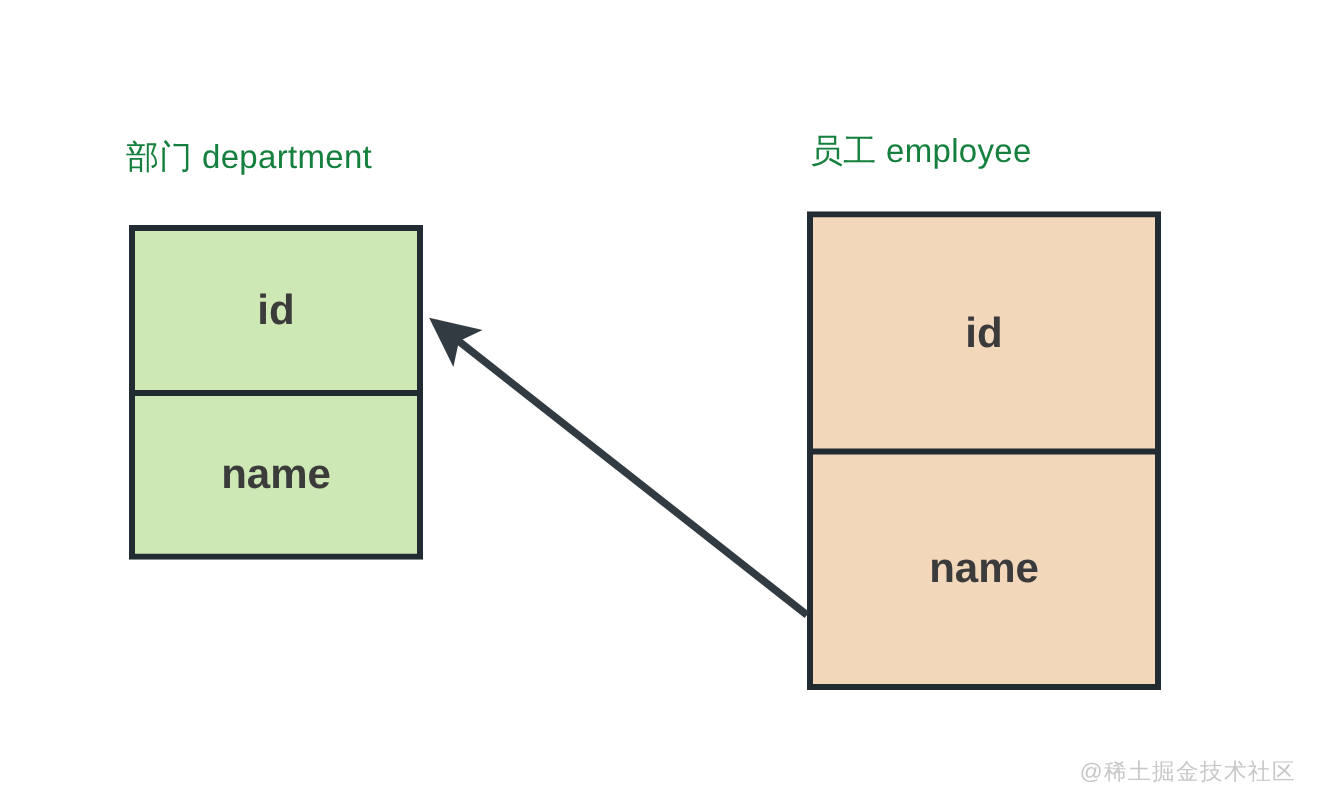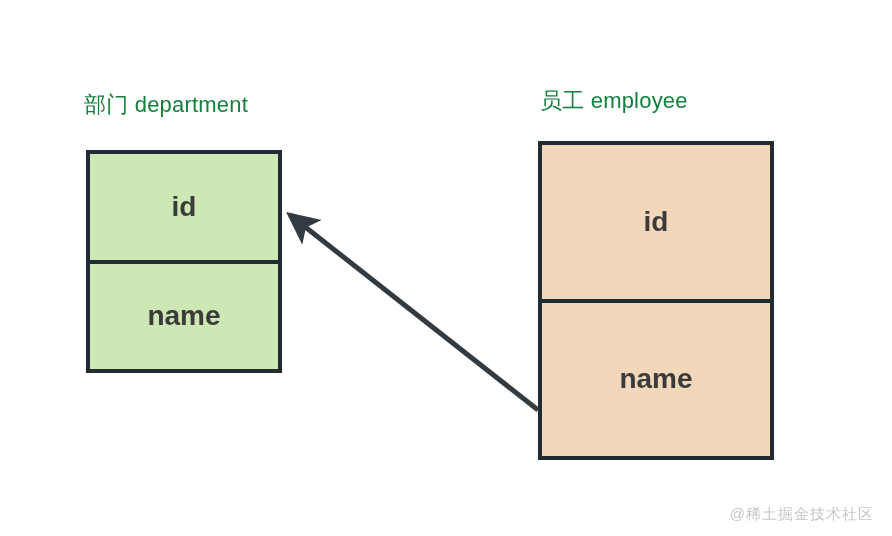--- a/index.html
+++ b/index.html
@@ -77,21 +77,21 @@
     left: 0;
     top: 0;
     width: 892px;
     height: 536px;
     pointer-events: none;
   }
 
   
   #watermark {
     position: absolute;
-    right: 18px;
+    right: 28px;
     bottom: 12px;
     color: #c7c7c7;
     font-size: 15px;
     letter-spacing: 1px;
     white-space: nowrap;
   }
 </style>
 </head>
 <body>
 

